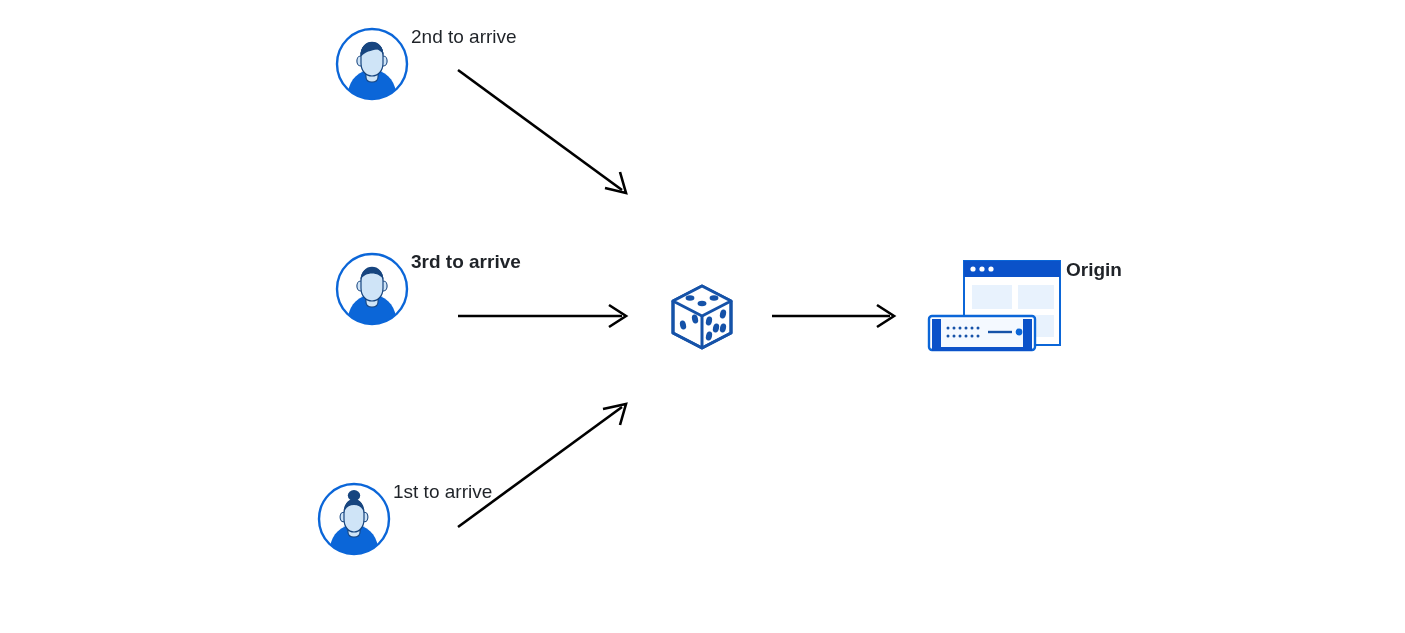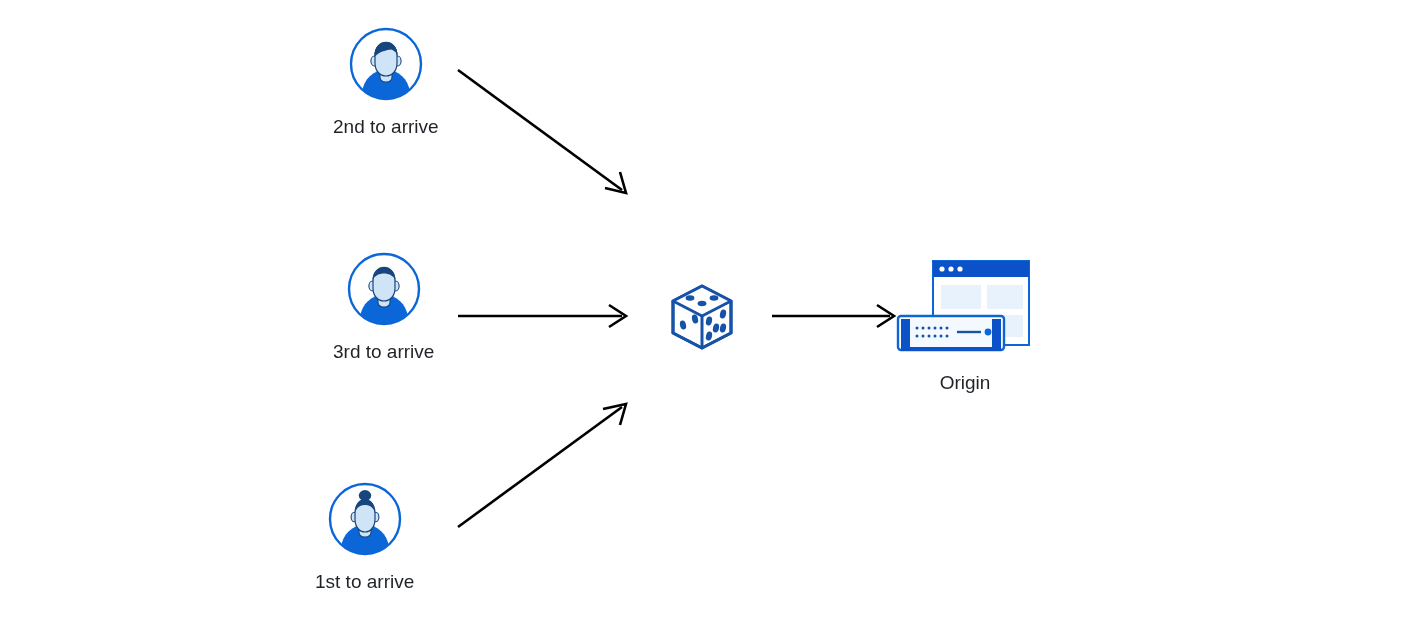--- a/index.html
+++ b/index.html
@@ -13,22 +13,22 @@
   #canvas {
     position: relative;
     width: 1405px;
     height: 633px;
     background: #ffffff;
     overflow: hidden;
   }
   .node {
     position: absolute;
     display: flex;
-    flex-direction: column;
-    align-items: center;
+    flex-direction: row;
+    align-items: flex-start;
   }
   .node-label {
     font-family: "Liberation Sans", sans-serif;
     font-size: 19px;
     line-height: 24px;
     color: #1f2328;
     white-space: nowrap;
     text-align: center;
   }
   .avatar-wrap {
@@ -92,21 +92,21 @@
           <path d="M28 31c0-8 5-13 11-13s11 5 11 13v7c0 8-5 13-11 13s-11-5-11-13z" fill="#cfe4f7" stroke="#17457f" stroke-width="1.2"></path>
           <path d="M27.5 31c0-9 5-14 11.5-14S50.5 22 50.5 31c0 0-1-6-5-7-4 1-12 2-16 6-0.5 0.6-1.2 1.4-2 1z" fill="#17457f"></path>
           <path d="M27.4 30c0.6-8.6 5.6-13.2 11.6-13.2 6.2 0 11.1 4.6 11.6 13.2-2.6-4.4-7-6.4-11.6-6.4-4.6 0-9 2-11.6 6.4z" fill="#17457f"></path>
         </g>
       </svg>
     </div>
     <div class="label-gap-avatar"></div>
     <div class="node-label">2nd to arrive</div>
   </div>
 
-  <div class="node" style="left:333px; top:250px;">
+  <div class="node" style="left:333px; top:250px;font-weight:bold;">
     <div class="avatar-wrap">
       <svg viewBox="0 0 78 78" width="78" height="78">
         <defs>
           <clipPath id="clip3rd">
               <circle cx="39" cy="39" r="35"></circle>
             </clipPath>
         </defs>
         <circle cx="39" cy="39" r="35" fill="#ffffff" stroke="#0b66d8" stroke-width="2.4"></circle>
         <g clip-path="url(#clip3rd)">
           <path d="M39 45c-13 0-22 9-24 22 0 0 10 9 24 9s24-9 24-9c-2-13-11-22-24-22z" fill="#0b66d8"></path>
@@ -166,21 +166,21 @@
           <ellipse cx="52" cy="49" rx="3" ry="4.6" transform="rotate(12 52 49)"></ellipse>
           <ellipse cx="66" cy="42" rx="3" ry="4.6" transform="rotate(12 66 42)"></ellipse>
           <ellipse cx="59" cy="56" rx="3" ry="4.6" transform="rotate(12 59 56)"></ellipse>
           <ellipse cx="52" cy="64" rx="3" ry="4.6" transform="rotate(12 52 64)"></ellipse>
           <ellipse cx="66" cy="56" rx="3" ry="4.6" transform="rotate(12 66 56)"></ellipse>
         </g>
       </svg>
     </div>
   </div>
 
-  <div class="node" style="left:895px; top:258px;">
+  <div class="node" style="left:926px; top:258px;font-weight:bold;">
     <div class="icon-wrap-origin">
       <svg viewBox="0 0 140 105" width="140" height="105">
 
         <g>
           <rect x="38" y="3" width="96" height="84" fill="#ffffff" stroke="#0b66d8" stroke-width="2"></rect>
           <rect x="38" y="3" width="96" height="16" fill="#0b52c9"></rect>
           <circle cx="47" cy="11" r="2.6" fill="#ffffff"></circle>
           <circle cx="56" cy="11" r="2.6" fill="#ffffff"></circle>
           <circle cx="65" cy="11" r="2.6" fill="#ffffff"></circle>
           <rect x="46" y="27" width="40" height="24" fill="#e8f2fd"></rect>

